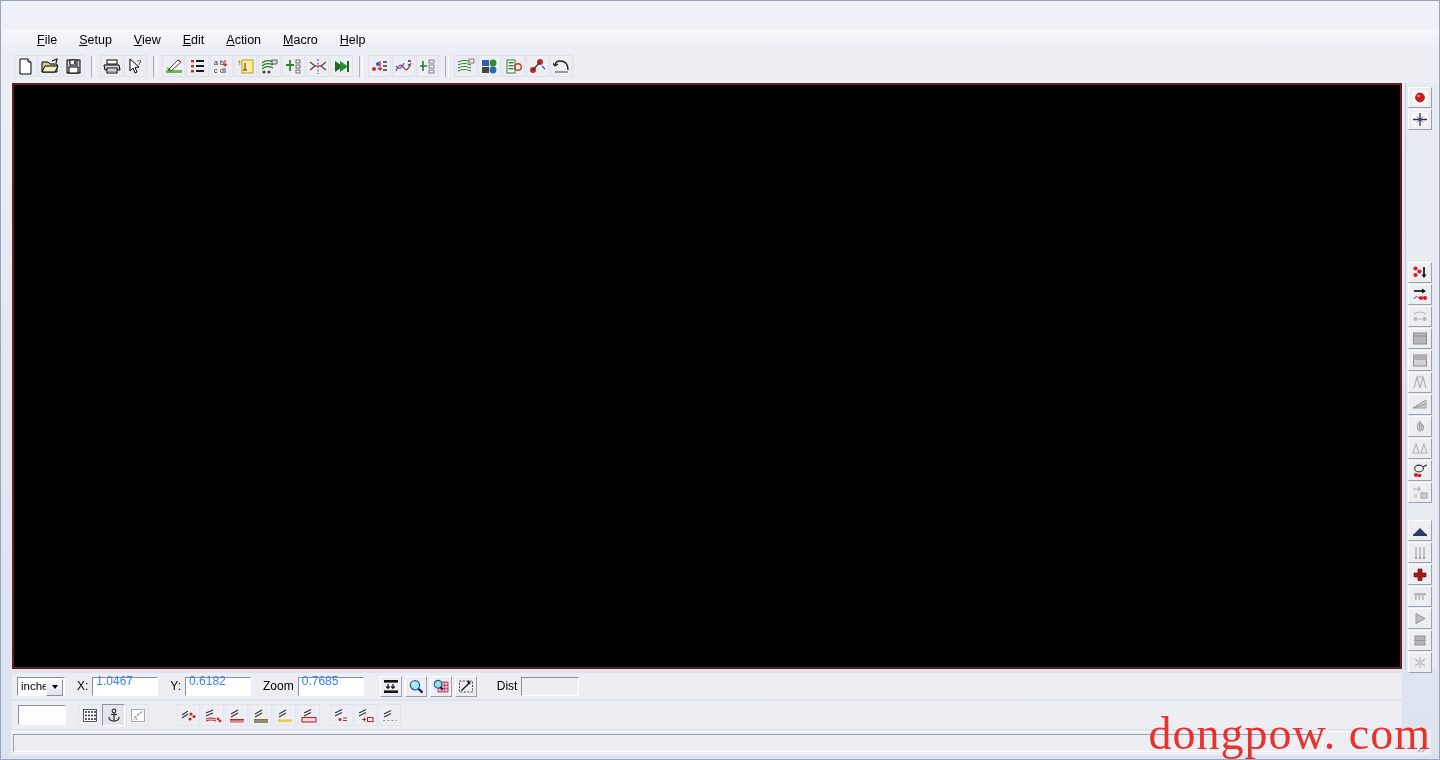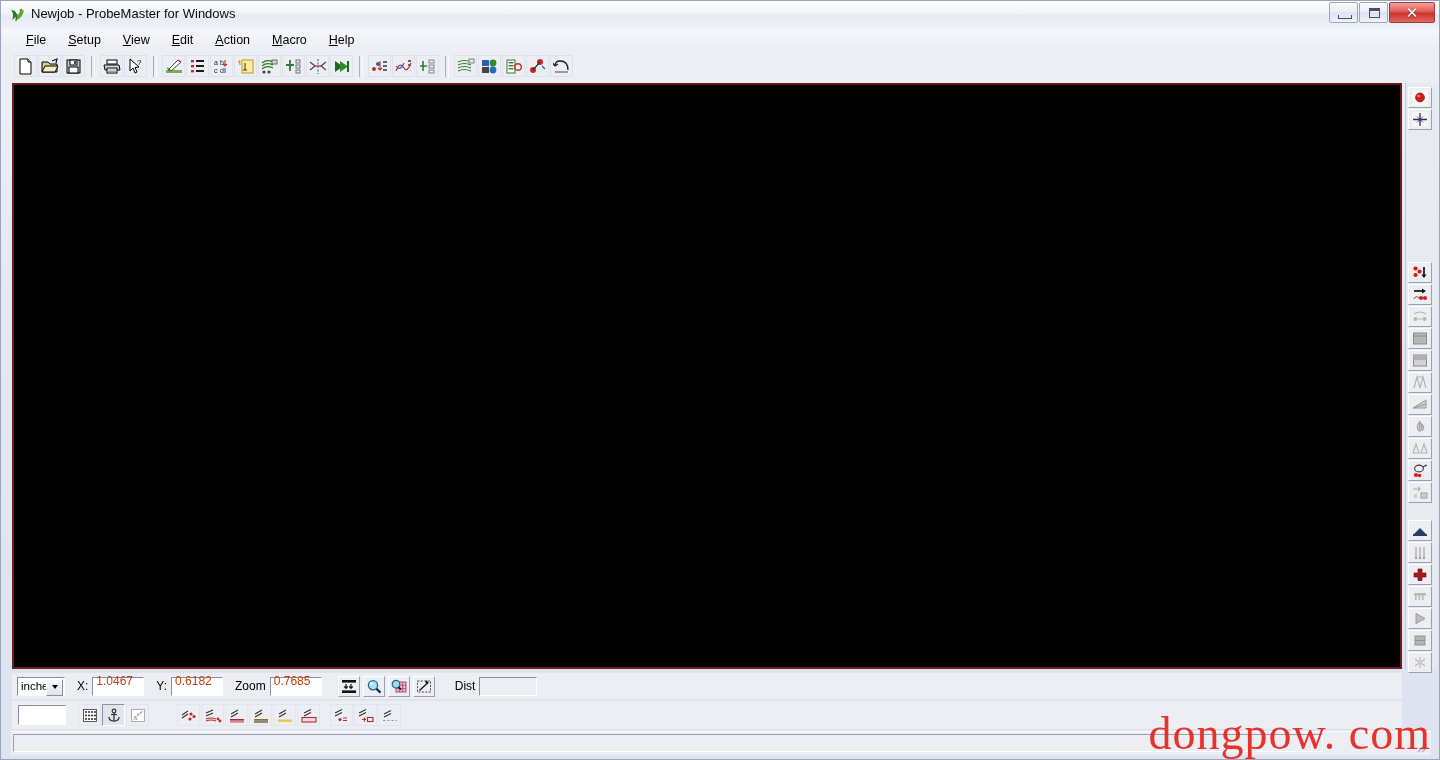--- a/index.html
+++ b/index.html
@@ -58,21 +58,21 @@
   .close-glyph{
     position:absolute;left:0;top:0;width:100%;height:100%;
     color:#fff;font-size:15px;line-height:19px;text-align:center;
     font-family:"Liberation Sans",sans-serif;text-shadow:0 1px 1px rgba(0,0,0,.4);
   }
 
   
   .menubar{
     position:absolute;left:1px;top:28px;width:1437px;height:21px;
     background:linear-gradient(180deg,#f6f7fa 0%,#eceef5 100%);
-    display:flex;align-items:center;padding-left:13px;box-sizing:border-box;
+    display:flex;align-items:center;padding-left:24px;box-sizing:border-box;
   }
   .menu-item{
     padding:2px 11px;font-size:12.5px;color:#000;cursor:default;white-space:nowrap;
   }
   .menu-item u{text-decoration:underline;}
 
   
   .toolbar{
     position:absolute;left:1px;top:51px;width:1437px;height:28px;
     background:#eceef4;
@@ -135,21 +135,21 @@
     border-top:1px solid #fff;border-left:1px solid #fff;
     border-right:1px solid #8a8f9f;border-bottom:1px solid #8a8f9f;
     display:flex;align-items:center;justify-content:center;
   }
   .combo .arw:after{
     content:"";border-left:3.5px solid transparent;border-right:3.5px solid transparent;
     border-top:4px solid #000;
   }
   .lbl{font-size:12px;color:#000;margin:0 4px 0 12px;white-space:nowrap;}
   .numfield{
-    width:52px;height:19px;font-size:12px;color:#c2410c;
+    width:66px;height:19px;font-size:12px;color:#3b82f6;
     padding:0 0 11px 3px;display:flex;align-items:center;
   }
   .distfield{width:58px;height:19px;background:#eceef4;}
   .cb-btn{
     width:22px;height:21px;margin-left:3px;
     border-top:1px solid #ffffff;border-left:1px solid #ffffff;
     border-right:1px solid #9aa0b2;border-bottom:1px solid #9aa0b2;
     background:#eceef4;box-sizing:border-box;cursor:default;
     display:flex;align-items:center;justify-content:center;
   }
@@ -199,44 +199,20 @@
   }
 
   svg{display:block;}
 </style>
 </head>
 <body>
 
 <div id="app">
   <div class="win-frame">
 
-    <div class="titlebar">
-      <span class="title-icon">
-        <svg width="17" height="17" viewBox="0 0 17 17">
-          <path d="M3 14 C5 10 4 6 2 4 C6 4 8 7 8 10" fill="#2f7a22"></path>
-          <path d="M8 13 C8 9 11 5 15 4 C14 9 12 12 9 13.5" fill="#57a632"></path>
-          <path d="M7 15 L8 8" stroke="#3d6b1e" stroke-width="1.4" fill="none"></path>
-          <circle cx="12" cy="4" r="1.6" fill="#8cc63f"></circle>
-          <path d="M11 6 L13 3" stroke="#2f7a22" stroke-width="1" fill="none"></path>
-        </svg>
-      </span>
-      <span class="title-text">Newjob - ProbeMaster for Windows</span>
-
-      <div class="win-buttons">
-        <div class="win-btn">
-          <span class="min-glyph"></span>
-        </div>
-        <div class="win-btn">
-          <span class="max-glyph"></span>
-        </div>
-        <div class="win-btn close">
-          <span class="close-glyph">✕</span>
-        </div>
-      </div>
-    </div>
 
     <div class="menubar">
       <div class="menu-item"><u>F</u>ile</div>
       <div class="menu-item"><u>S</u>etup</div>
       <div class="menu-item"><u>V</u>iew</div>
       <div class="menu-item"><u>E</u>dit</div>
       <div class="menu-item"><u>A</u>ction</div>
       <div class="menu-item"><u>M</u>acro</div>
       <div class="menu-item"><u>H</u>elp</div>
     </div>

